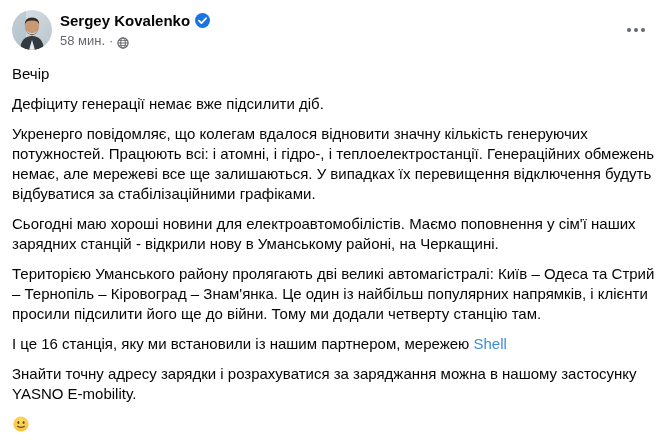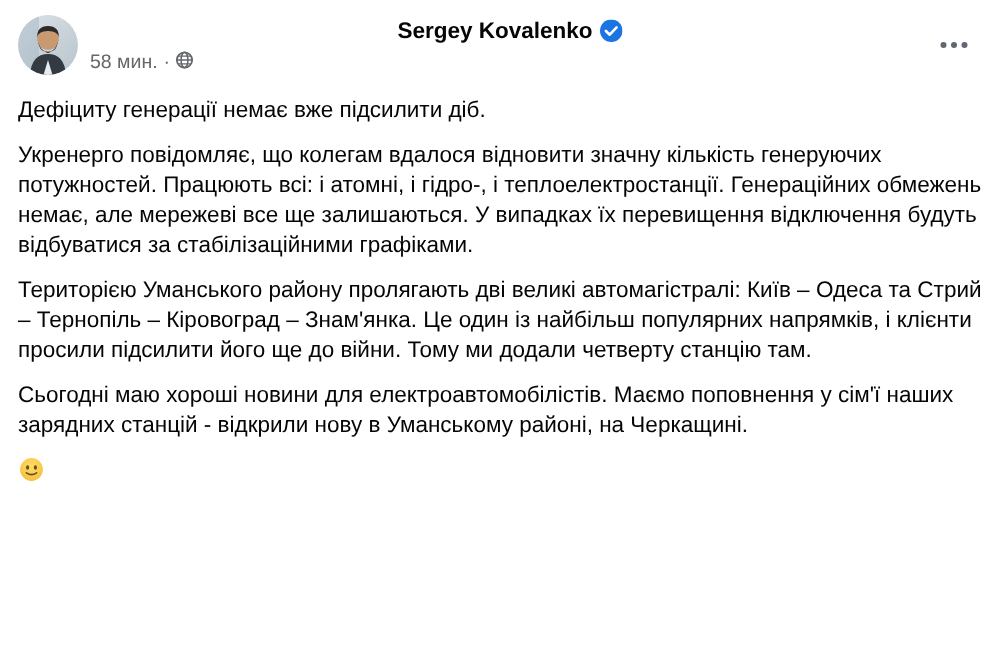--- a/index.html
+++ b/index.html
@@ -10,27 +10,27 @@
   }
   .post{width:668px;height:443px;background:#fff;position:relative;}
   
   .header{display:flex;align-items:flex-start;padding:10px 16px 0 12px;}
   .avatar{
     width:40px;height:40px;border-radius:50%;overflow:hidden;flex:0 0 40px;
     cursor:pointer;box-shadow:inset 0 0 0 1px rgba(0,0,0,.08);
   }
   .avatar svg{display:block;}
   .header-text{margin-left:8px;flex:1 1 auto;min-width:0;padding-top:1px;}
-  .name-row{display:flex;align-items:center;gap:5px;justify-content:center;}
+  .name-row{display:flex;align-items:center;gap:5px;}
   .name{
     font-size:15px;font-weight:700;color:#050505;line-height:19px;cursor:pointer;
   }
   .badge{width:15px;height:15px;display:inline-block;}
   .meta-row{
-    display:flex;align-items:flex-start;gap:4px;margin-top:3px;
+    display:flex;align-items:flex-end;gap:4px;margin-top:3px;
     font-size:13px;color:#65676b;line-height:16px;
   }
   .meta-row .timestamp{cursor:pointer;}
   .globe{width:12px;height:12px;display:inline-block;margin-top:1px;}
   .menu-btn{
     width:32px;height:32px;border-radius:50%;display:flex;align-items:center;
     justify-content:center;cursor:pointer;margin-top:4px;flex:0 0 32px;
   }
   .dots{display:flex;gap:3px;}
   .dots i{width:4px;height:4px;border-radius:50%;background:#606770;display:block;}
@@ -102,24 +102,27 @@
     <div class="menu-btn">
       <span class="dots">
           <i></i>
           <i></i>
           <i></i>
         </span>
     </div>
   </div>
 
   <div class="body-text">
+    <p><span>Вечір</span></p>
     <p><span>Дефіциту генерації немає вже підсилити діб.</span></p>
     <p><span>Укренерго повідомляє, що колегам вдалося відновити значну кількість генеруючих потужностей. Працюють всі: і атомні, і гідро-, і теплоелектростанції. Генераційних обмежень немає, але мережеві все ще залишаються. У випадках їх перевищення відключення будуть відбуватися за стабілізаційними графіками.</span></p>
+    <p><span>Сьогодні маю хороші новини для електроавтомобілістів. Маємо поповнення у сім'ї наших зарядних станцій - відкрили нову в Уманському районі, на Черкащині.</span></p>
     <p><span>Територією Уманського району пролягають дві великі автомагістралі: Київ – Одеса та Стрий – Тернопіль – Кіровоград – Знам'янка. Це один із найбільш популярних напрямків, і клієнти просили підсилити його ще до війни. Тому ми додали четверту станцію там.</span></p>
-    <p><span>Сьогодні маю хороші новини для електроавтомобілістів. Маємо поповнення у сім'ї наших зарядних станцій - відкрили нову в Уманському районі, на Черкащині.</span></p>
+    <p><span>І це 16 станція, яку ми встановили із нашим партнером, мережею </span><span class="link">Shell</span></p>
+    <p><span>Знайти точну адресу зарядки і розрахуватися за заряджання можна в нашому застосунку YASNO E-mobility.</span></p>
     <p><span class="emoji">
       <svg width="16" height="16" viewBox="0 0 16 16">
         <defs>
           <radialGradient id="emg" cx="0.5" cy="0.35" r="0.75">
             <stop offset="0" stop-color="#ffdd67"></stop>
             <stop offset="1" stop-color="#f5bb38"></stop>
           </radialGradient>
         </defs>
         <circle cx="8" cy="8" r="7.6" fill="url(#emg)"></circle>
         <ellipse cx="5.4" cy="6.6" rx="1.05" ry="1.5" fill="#664e27"></ellipse>

